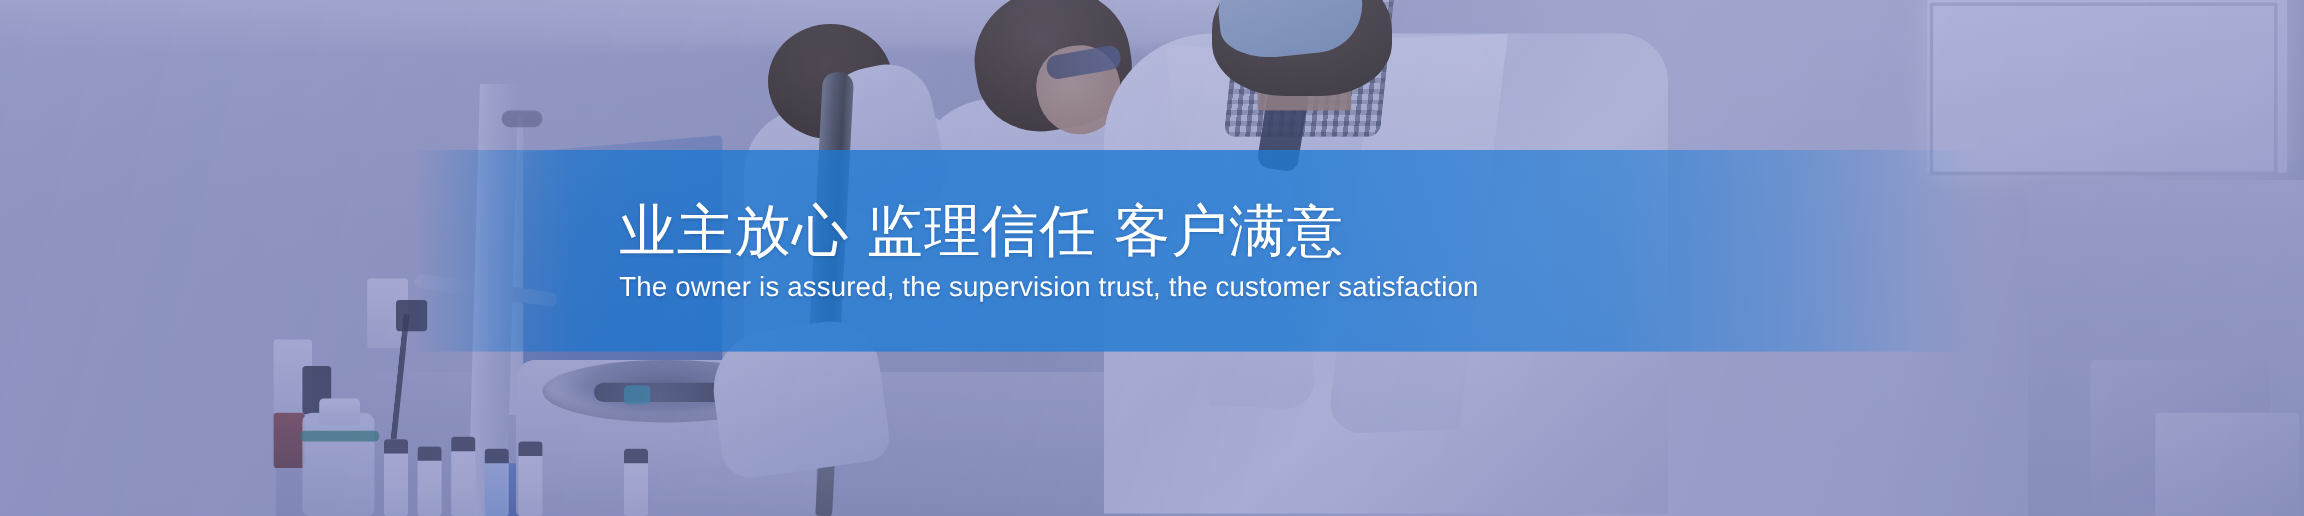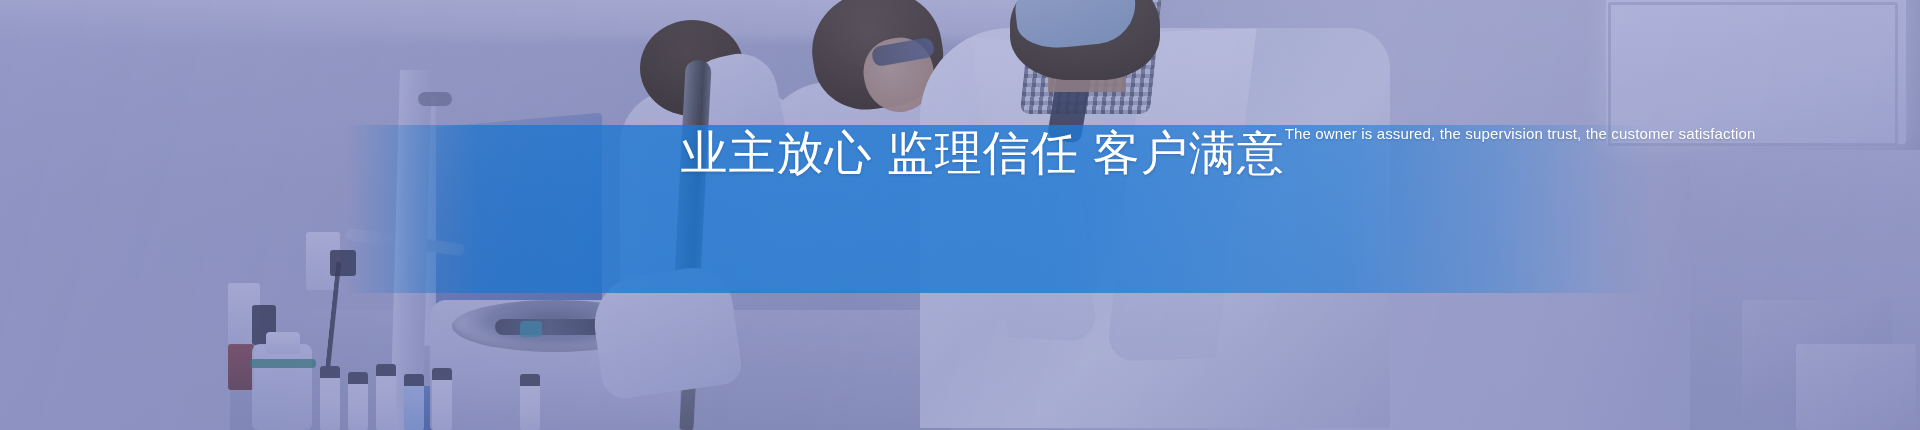--- a/index.html
+++ b/index.html
@@ -415,41 +415,41 @@
       rgba(46,132,218,.14) 83%,
       rgba(46,132,218,0) 86%);
   }
 
   .band-inner {
     position: absolute;
     left: 0; top: 0;
     width: 1920px;
     height: 168px;
     display: flex;
-    flex-direction: row;
+    flex-direction: column;
     justify-content: center;
     align-items: flex-start;
     padding-left: 516px;
     box-sizing: border-box;
   }
 
   .headline {
     color: #ffffff;
     font-size: 47px;
     line-height: 1.18;
     font-weight: 400;
     letter-spacing: 1px;
     white-space: nowrap;
     text-shadow: 0 1px 3px rgba(20,50,100,.30);
     margin: 0 0 6px 0;
   }
 
   .subline {
     color: #ffffff;
-    font-size: 15px;
+    font-size: 23px;
     line-height: 1.25;
     font-weight: 400;
     letter-spacing: .15px;
     white-space: nowrap;
     text-shadow: 0 1px 2px rgba(20,50,100,.28);
     margin: 0;
   }
 </style>
 </head>
 <body>

